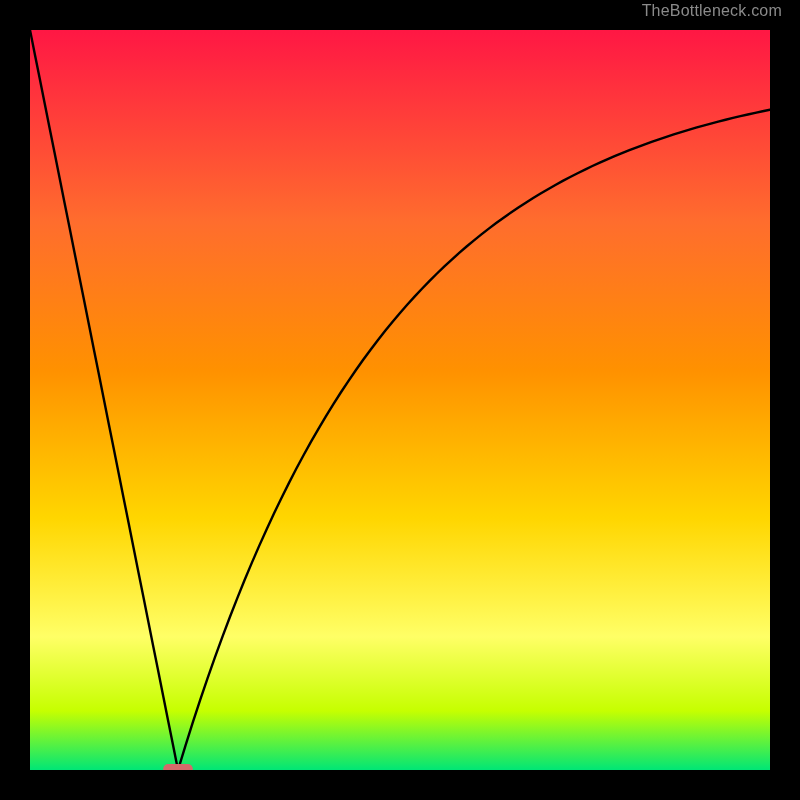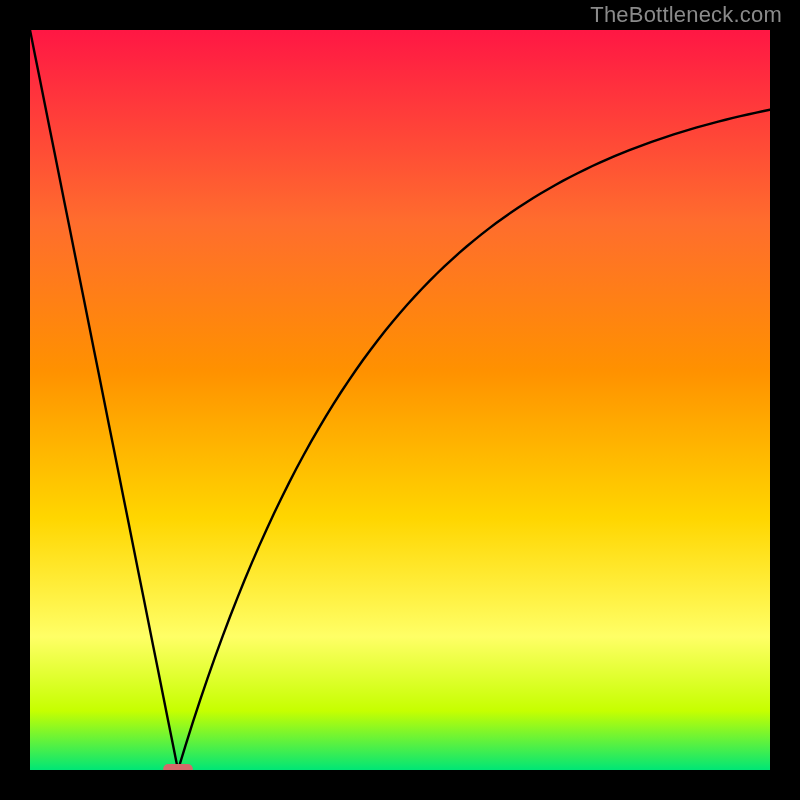--- a/index.html
+++ b/index.html
@@ -15,21 +15,21 @@
     width: 800px;
     height: 800px;
     background: #000;
     position: relative;
   }
   .attribution {
     position: absolute;
     top: 2px;
     right: 18px;
     color: #8a8a8a;
-    font-size: 22px;
+    font-size: 16px;
     font-weight: 400;
     letter-spacing: 0.2px;
     user-select: none;
   }
   .plot-wrap {
     position: absolute;
     left: 30px;
     top: 30px;
     width: 740px;
     height: 740px;

